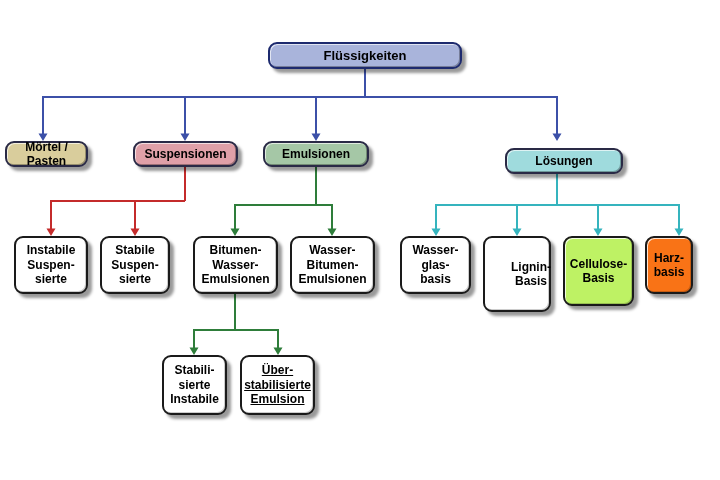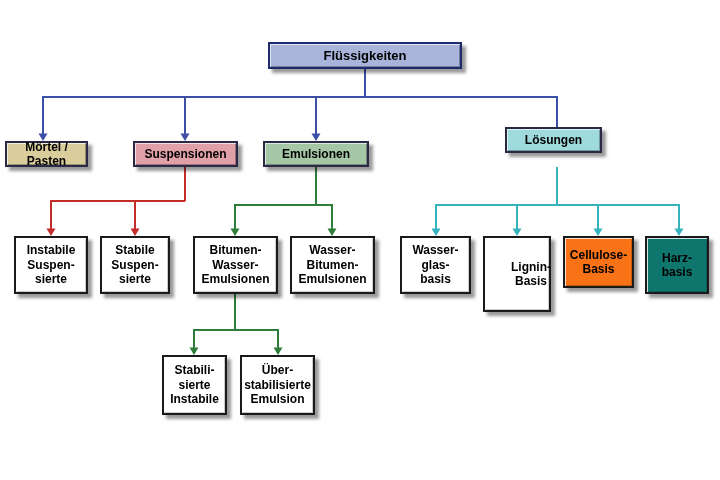--- a/index.html
+++ b/index.html
@@ -12,20 +12,21 @@
   }
   #connectors{position:absolute;left:0;top:0;width:720px;height:480px;}
   .node{
     position:absolute;
     display:flex;align-items:center;justify-content:center;
     text-align:center;
     font-weight:bold;color:#000;
     box-sizing:border-box;
     white-space:pre-line;
     line-height:1.2;
+    border-radius:9px;
   }
   .node.colored{
     font-size:12px;
     border:2px solid #2a2a46;
     box-shadow:
       inset 1px 1px 0 rgba(255,255,255,0.65),
       inset -1px -1px 0 rgba(0,0,0,0.3),
       4px 4px 3px rgba(0,0,0,0.4);
   }
   .node.root{
@@ -72,21 +73,21 @@
   </svg>
 
   <div class="node colored root" style="left: 268px; top: 42px; width: 194px; height: 27px; background: rgb(169, 180, 219);">Flüssigkeiten</div>
 
   <div class="node colored" style="left: 5px; top: 141px; width: 83px; height: 26px; background: rgb(217, 205, 156);">Mörtel / Pasten</div>
 
   <div class="node colored" style="left: 133px; top: 141px; width: 105px; height: 26px; background: rgb(224, 160, 168);">Suspensionen</div>
 
   <div class="node colored" style="left: 263px; top: 141px; width: 106px; height: 26px; background: rgb(165, 199, 166);">Emulsionen</div>
 
-  <div class="node colored" style="left: 505px; top: 127px; width: 97px; height: 26px; background: rgb(159, 219, 221);">Lösungen</div>
+  <div class="node colored" style="left: 505px; top: 148px; width: 118px; height: 26px; background: rgb(159, 219, 221);">Lösungen</div>
 
   <div class="node leaf" style="left: 14px; top: 236px; width: 74px; height: 58px; background: rgb(255, 255, 255);">Instabile
 Suspen-
 sierte</div>
 
   <div class="node leaf" style="left: 100px; top: 236px; width: 70px; height: 58px; background: rgb(255, 255, 255);">Stabile
 Suspen-
 sierte</div>
 
   <div class="node leaf" style="left: 193px; top: 236px; width: 85px; height: 58px; background: rgb(255, 255, 255);">Bitumen-
@@ -97,27 +98,27 @@
 Bitumen-
 Emulsionen</div>
 
   <div class="node leaf" style="left: 400px; top: 236px; width: 71px; height: 58px; background: rgb(255, 255, 255);">Wasser-
 glas-
 basis</div>
 
   <div class="node leaf" style="left: 483px; top: 236px; width: 68px; height: 76px; background: rgb(255, 255, 255); padding-left: 28px;">Lignin-
 Basis</div>
 
-  <div class="node leaf" style="left: 563px; top: 236px; width: 71px; height: 52px; background: #f97316;">Cellulose-
+  <div class="node leaf" style="left: 563px; top: 236px; width: 71px; height: 70px; background: #bef264;">Cellulose-
 Basis</div>
 
-  <div class="node leaf" style="left: 645px; top: 236px; width: 64px; height: 58px; background: #0f766e;">Harz-
+  <div class="node leaf" style="left: 645px; top: 236px; width: 48px; height: 58px; background: #f97316;">Harz-
 basis</div>
 
   <div class="node leaf" style="left: 162px; top: 355px; width: 65px; height: 60px; background: rgb(255, 255, 255);">Stabili-
 sierte
 Instabile</div>
 
-  <div class="node leaf" style="left: 240px; top: 355px; width: 75px; height: 60px; background: rgb(255, 255, 255);">Über-
+  <div class="node leaf" style="left: 240px; top: 355px; width: 75px; height: 60px; background: rgb(255, 255, 255); text-decoration: underline;">Über-
 stabilisierte
 Emulsion</div>
 
 </div>
 
 </body></html>

